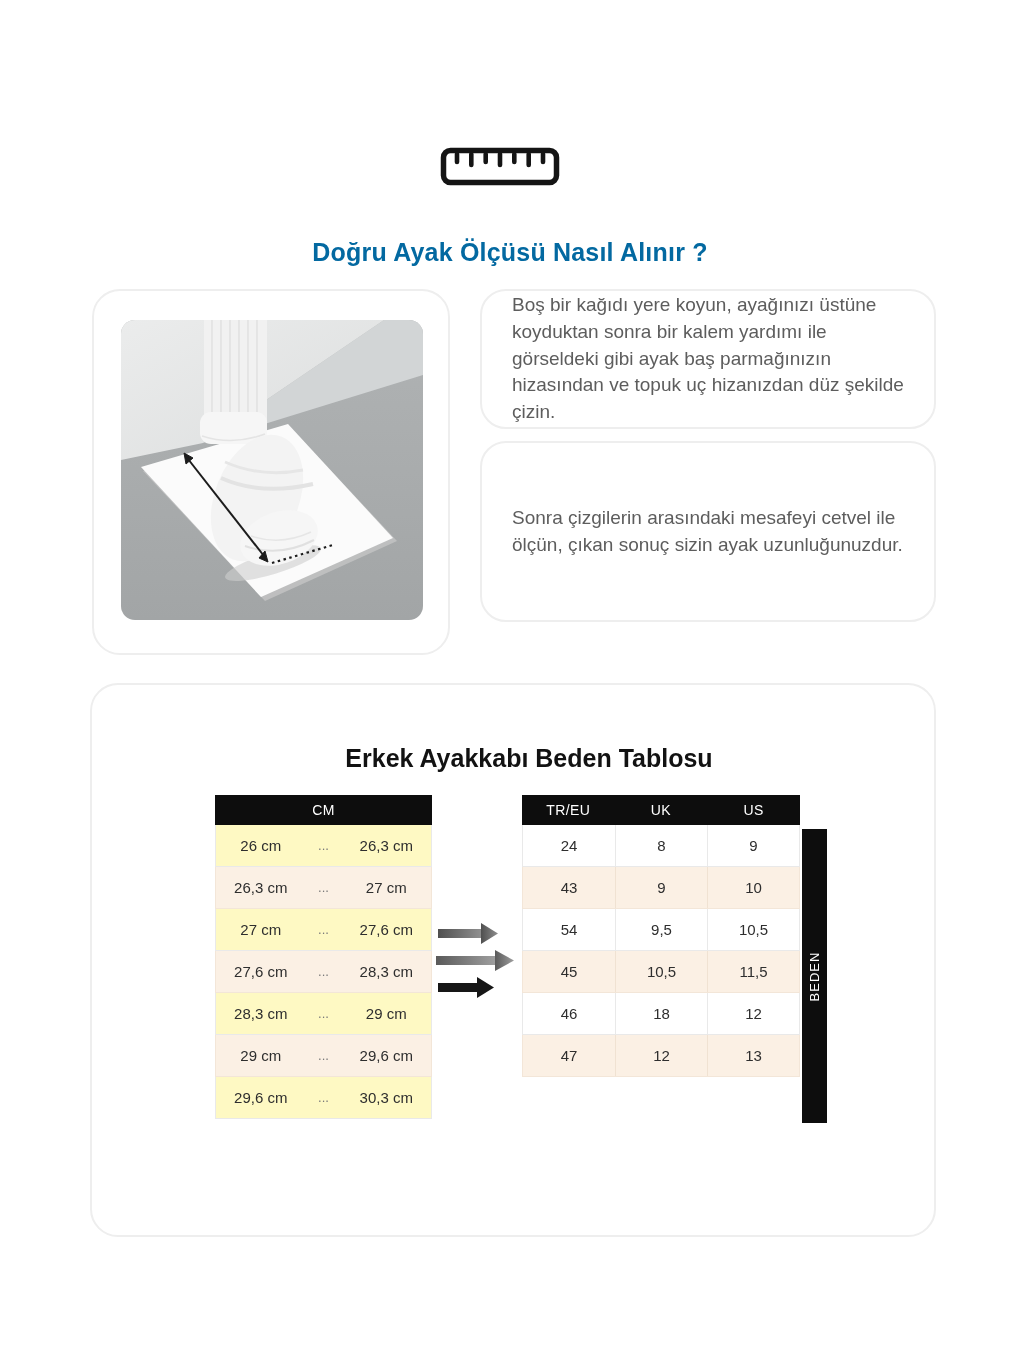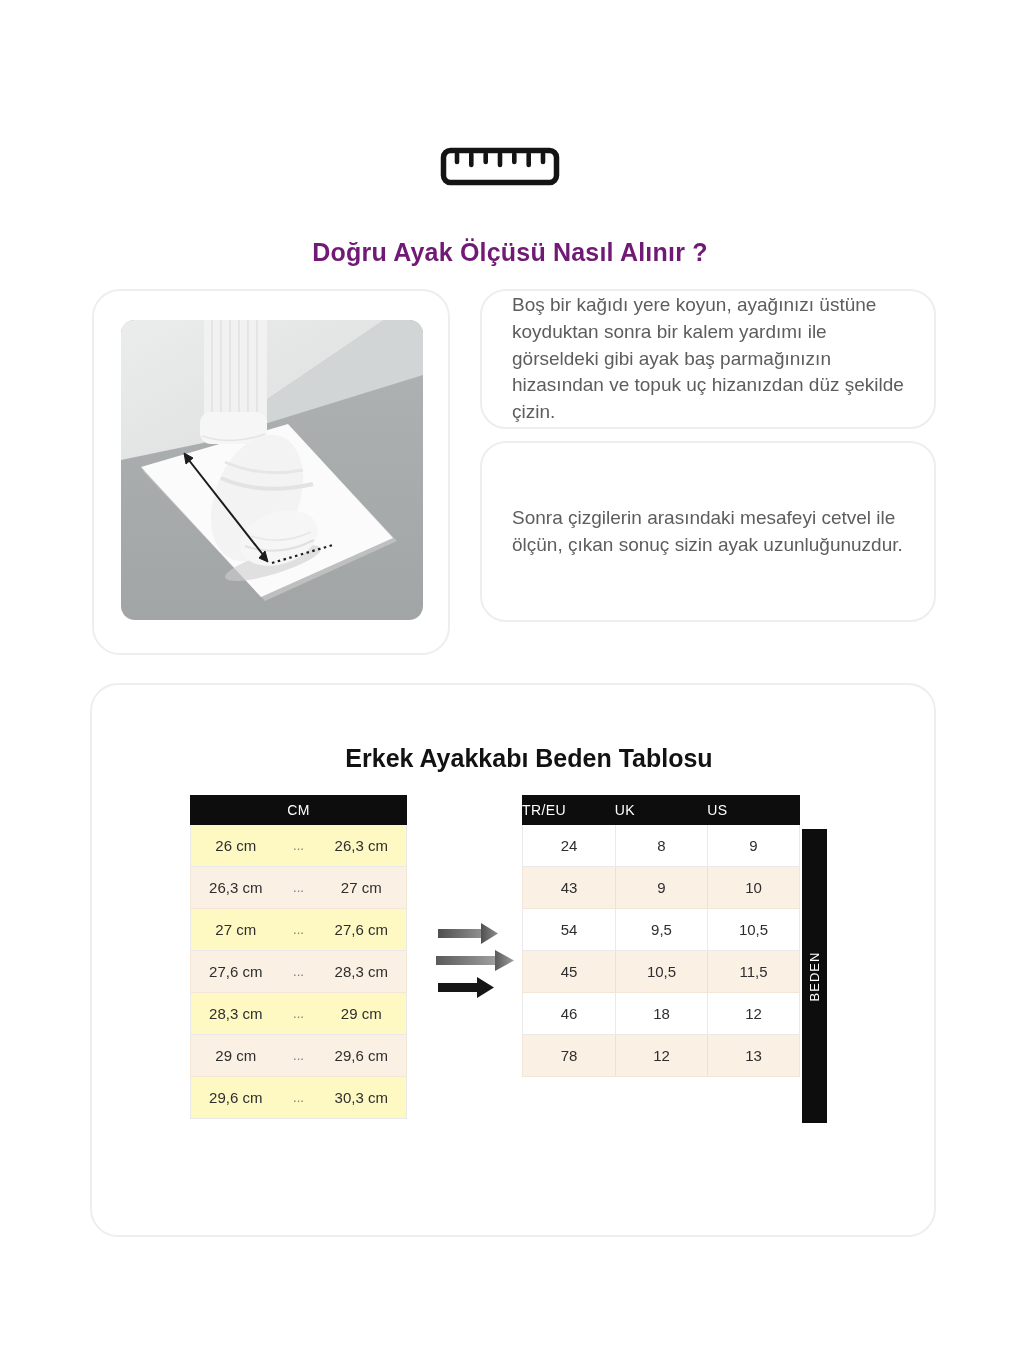--- a/index.html
+++ b/index.html
@@ -2,41 +2,41 @@
 <html><head>
 <meta charset="utf-8">
 <style>
   html,body{margin:0;padding:0;background:#ffffff;}
   .page{position:relative;width:1020px;height:1360px;background:#ffffff;margin:0 auto;overflow:hidden;
         font-family:"Liberation Sans",sans-serif;}
 
   
   .ruler-wrap{position:absolute;left:440px;top:146px;width:120px;height:42px;}
   .main-title{position:absolute;left:0;top:221px;width:100%;text-align:center;
-              font-size:25px;font-weight:700;color:#701a75;letter-spacing:.2px;}
+              font-size:25px;font-weight:700;color:#0369a1;letter-spacing:.2px;}
 
   
   .card{position:absolute;background:#fff;border:2px solid #eeeeee;box-sizing:border-box;}
   .photo-card{left:92px;top:289px;width:358px;height:366px;border-radius:28px;}
   .photo{position:absolute;left:27px;top:29px;width:302px;height:300px;border-radius:14px;overflow:hidden;}
   .info-box{left:480px;width:456px;border-radius:26px;display:flex;align-items:center;}
   .box1{top:289px;height:140px;}
   .box2{top:441px;height:181px;}
   .info-box p{margin:0;padding:0 30px;font-size:19px;line-height:1.42;color:#5d5d5d;}
 
   
   .table-card{left:90px;top:683px;width:846px;height:554px;border-radius:28px;}
   .section-title{position:absolute;left:16px;top:38px;width:100%;text-align:center;
                  font-size:25px;font-weight:700;color:#121212;}
 
-  .cm-table{position:absolute;left:98px;top:110px;width:217px;}
+  .cm-table{position:absolute;left:123px;top:110px;width:217px;}
   .size-table{position:absolute;left:430px;top:110px;width:278px;}
   .tbl-header{height:30px;background:#0d0d0d;color:#fff;font-size:14px;letter-spacing:.4px;
               display:flex;align-items:center;justify-content:center;}
-  .tbl-header.cols{display:grid;grid-template-columns:1fr 1fr 1fr;text-align:left;}
+  .tbl-header.cols{display:grid;grid-template-columns:1fr 1fr 1fr;text-align:center;}
   .tbl-header.cols span{display:block;}
 
   .cm-row{height:42px;display:grid;grid-template-columns:1fr 36px 1fr;align-items:center;
           text-align:center;font-size:15px;color:#2e2e2e;background:#fef9c3;
           border:1px solid #e9e9e9;border-top:none;box-sizing:border-box;}
   .cm-table > .cm-row:nth-child(odd){background:#fbf0e4;border-color:#f3e6d8;}
   .cm-row .sep{color:#7a7a7a;font-size:13px;}
 
   .size-row{height:42px;display:grid;grid-template-columns:1fr 1fr 1fr;
             font-size:15px;color:#2e2e2e;background:#fff;
@@ -230,21 +230,21 @@
         <span>45</span>
           <span>10,5</span>
           <span>11,5</span>
       </div>
       <div class="size-row">
         <span>46</span>
           <span>18</span>
           <span>12</span>
       </div>
       <div class="size-row">
-        <span>78</span>
+        <span>47</span>
           <span>12</span>
           <span>13</span>
       </div>
     </div>
 
     <div class="beden-bar">
       <span>BEDEN</span>
     </div>
   </div>
 

